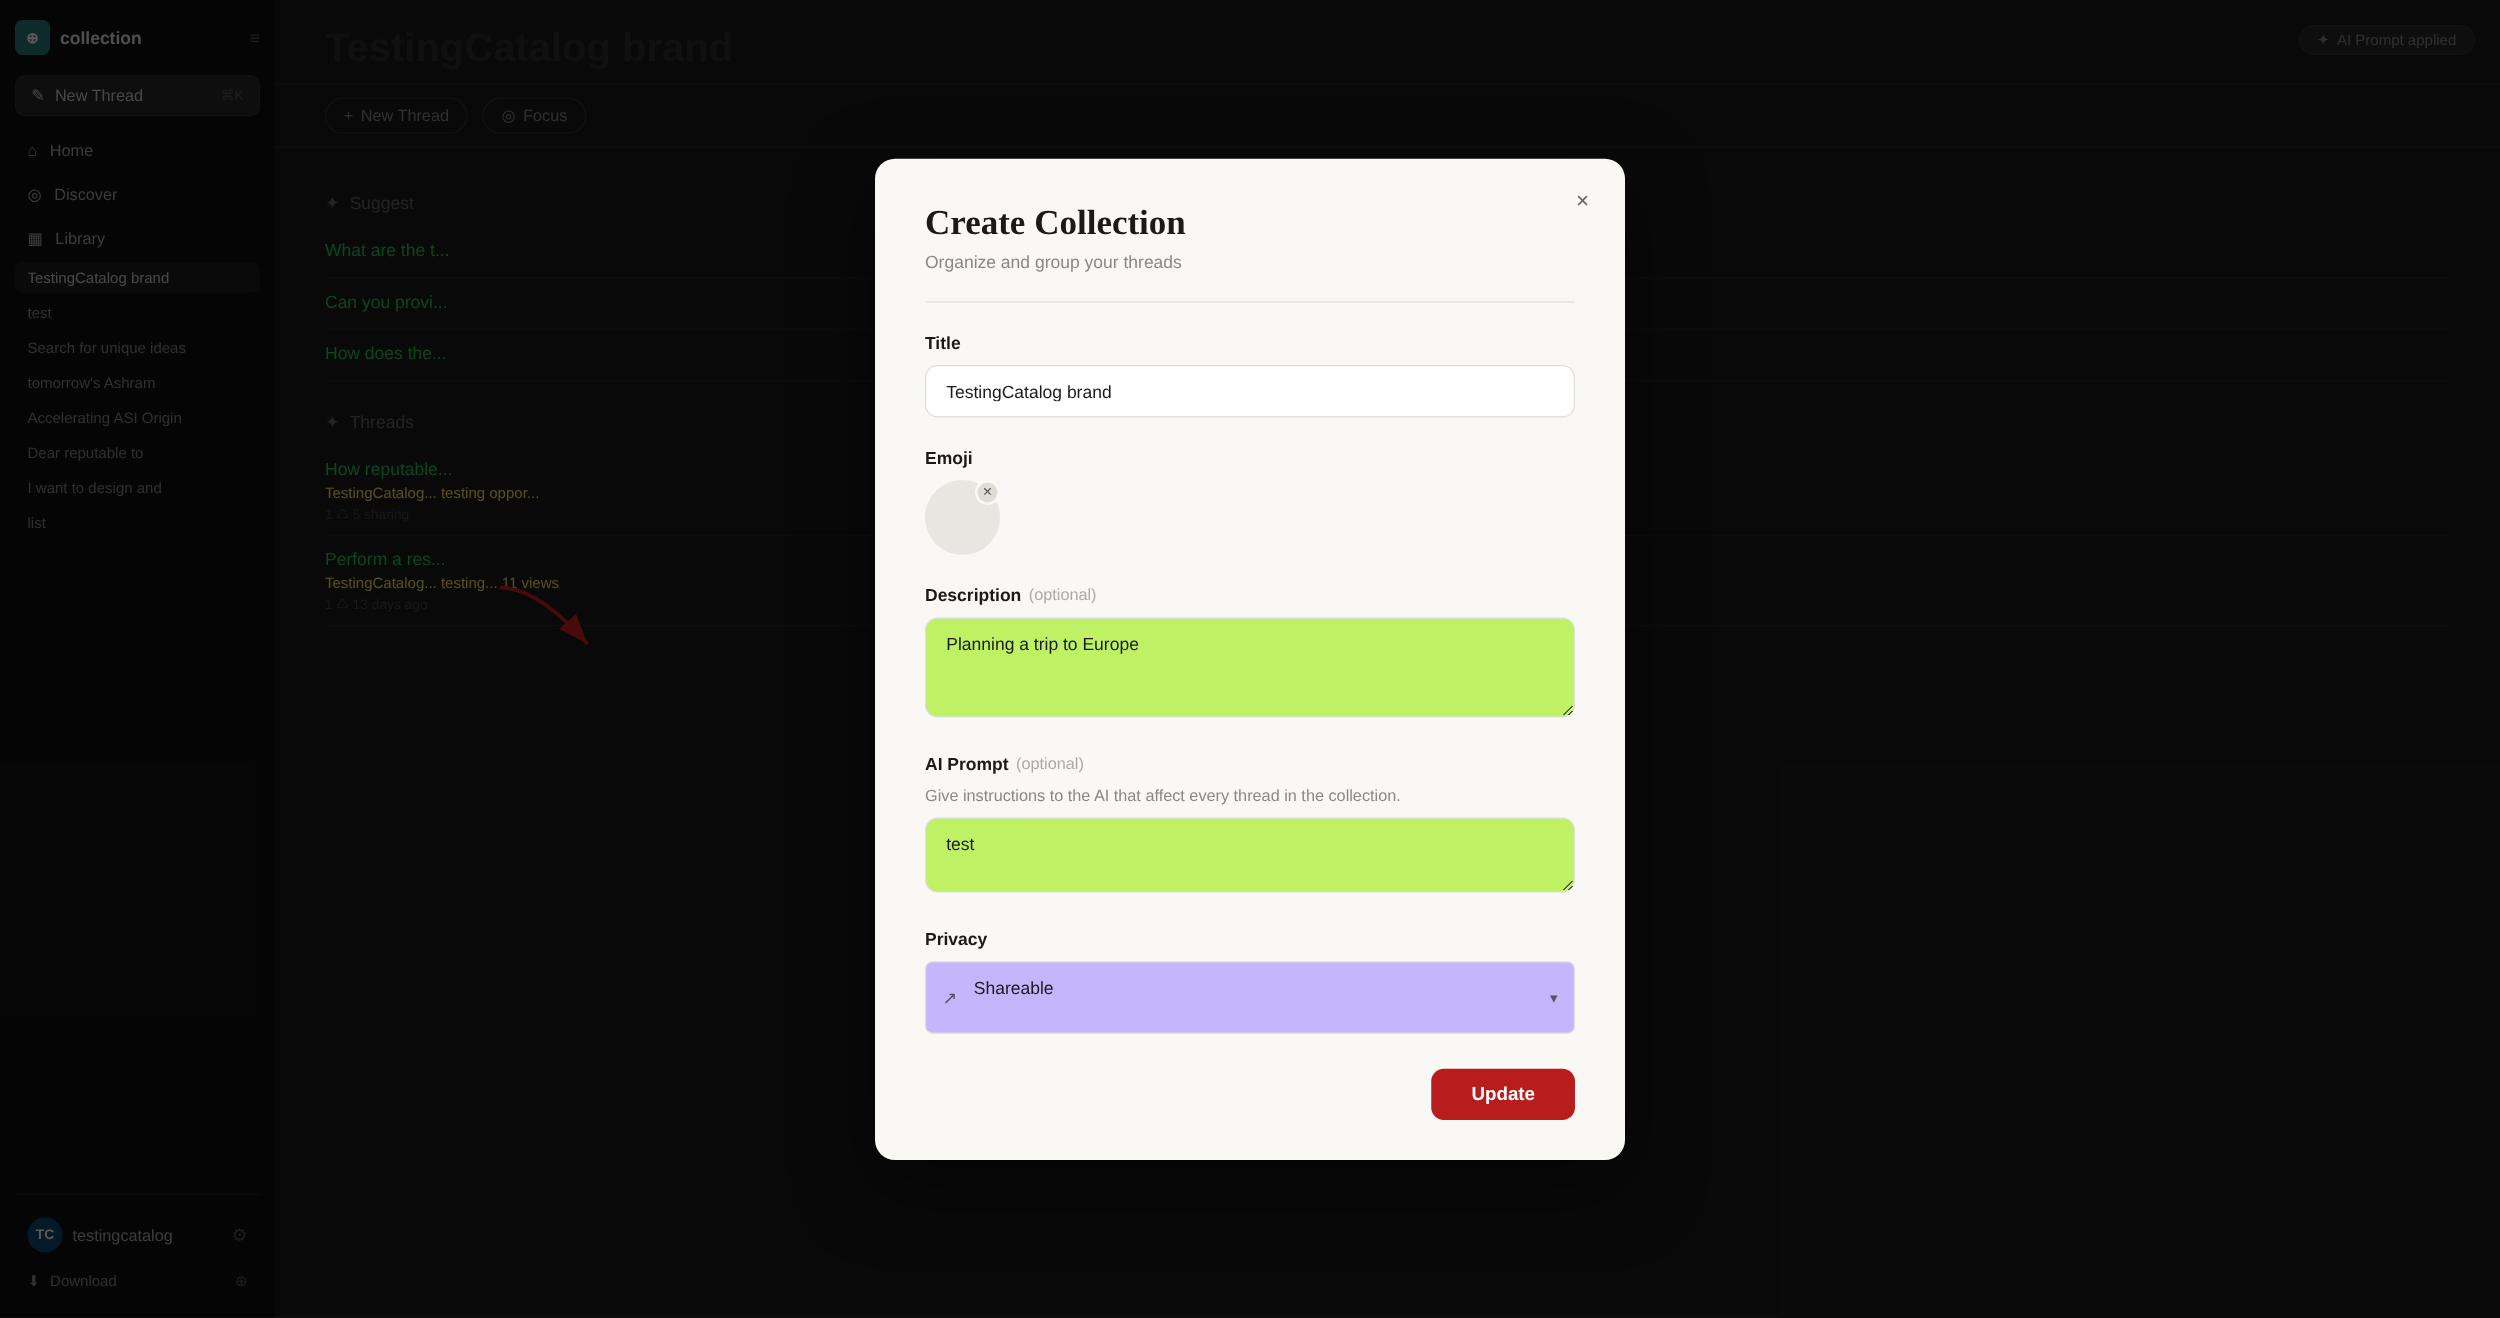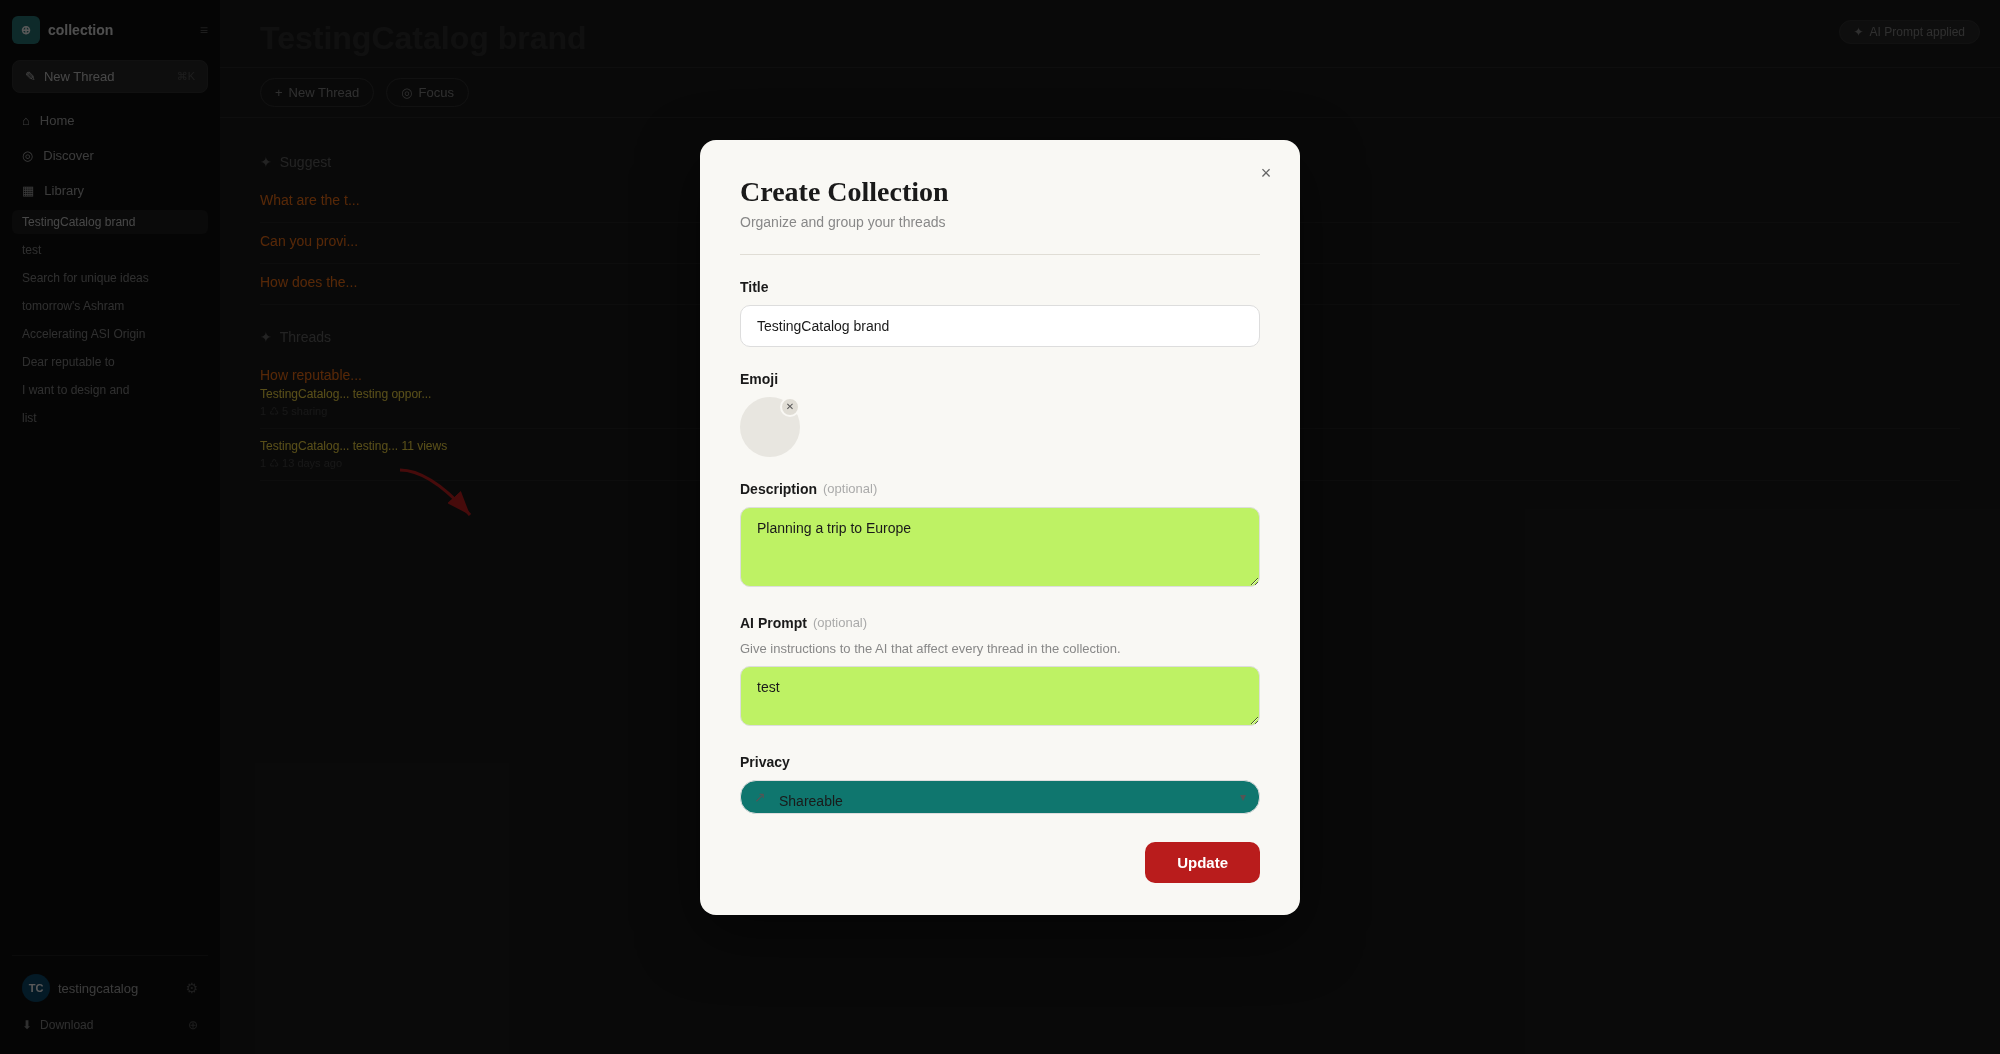--- a/index.html
+++ b/index.html
@@ -177,21 +177,21 @@
       color: #666;
       font-size: 14px;
       margin-bottom: 12px;
       margin-top: 16px;
     }
     .thread-item-row {
       padding: 10px 0;
       border-bottom: 1px solid #262626;
     }
     .thread-item-title {
-      color: #f97316;
+      color: #22c55e;
       font-size: 14px;
       font-weight: 500;
       margin-bottom: 4px;
     }
     .thread-item-preview {
       color: #fde047;
       font-size: 12px;
     }
     .thread-item-meta {
       display: flex;
@@ -346,24 +346,24 @@
     .ai-prompt-info {
       font-size: 13px;
       color: #888;
       margin-bottom: 10px;
     }
     .privacy-select-wrapper {
       position: relative;
     }
     .privacy-select-wrapper select {
       width: 100%;
-      padding: 12px 40px 4px 16px;
+      padding: 12px 40px 28px 16px;
       border: 1.5px solid #ddd;
-      border-radius: 16px;
-      background: #0f766e;
+      border-radius: 6px;
+      background: #c4b5fd;
       font-size: 14px;
       color: #1a1a1a;
       outline: none;
       appearance: none;
       cursor: pointer;
       font-family: inherit;
     }
     .privacy-select-icon {
       position: absolute;
       left: 14px;
@@ -489,20 +489,21 @@
       <span>Threads</span>
     </div>
     <div class="thread-item-row">
       <div class="thread-item-title">How reputable...</div>
       <div class="thread-item-preview">TestingCatalog... testing oppor...</div>
       <div class="thread-item-meta">
         <span>1  ♺ 5 sharing</span>
       </div>
     </div>
     <div class="thread-item-row">
+      <div class="thread-item-title">Perform a res...</div>
       <div class="thread-item-preview">TestingCatalog... testing... 11 views</div>
       <div class="thread-item-meta">
         <span>1  ♺ 13 days ago</span>
       </div>
     </div>
   </div>
 
   <div class="top-right-badge">
     <span>✦</span>
     <span>AI Prompt applied</span>

